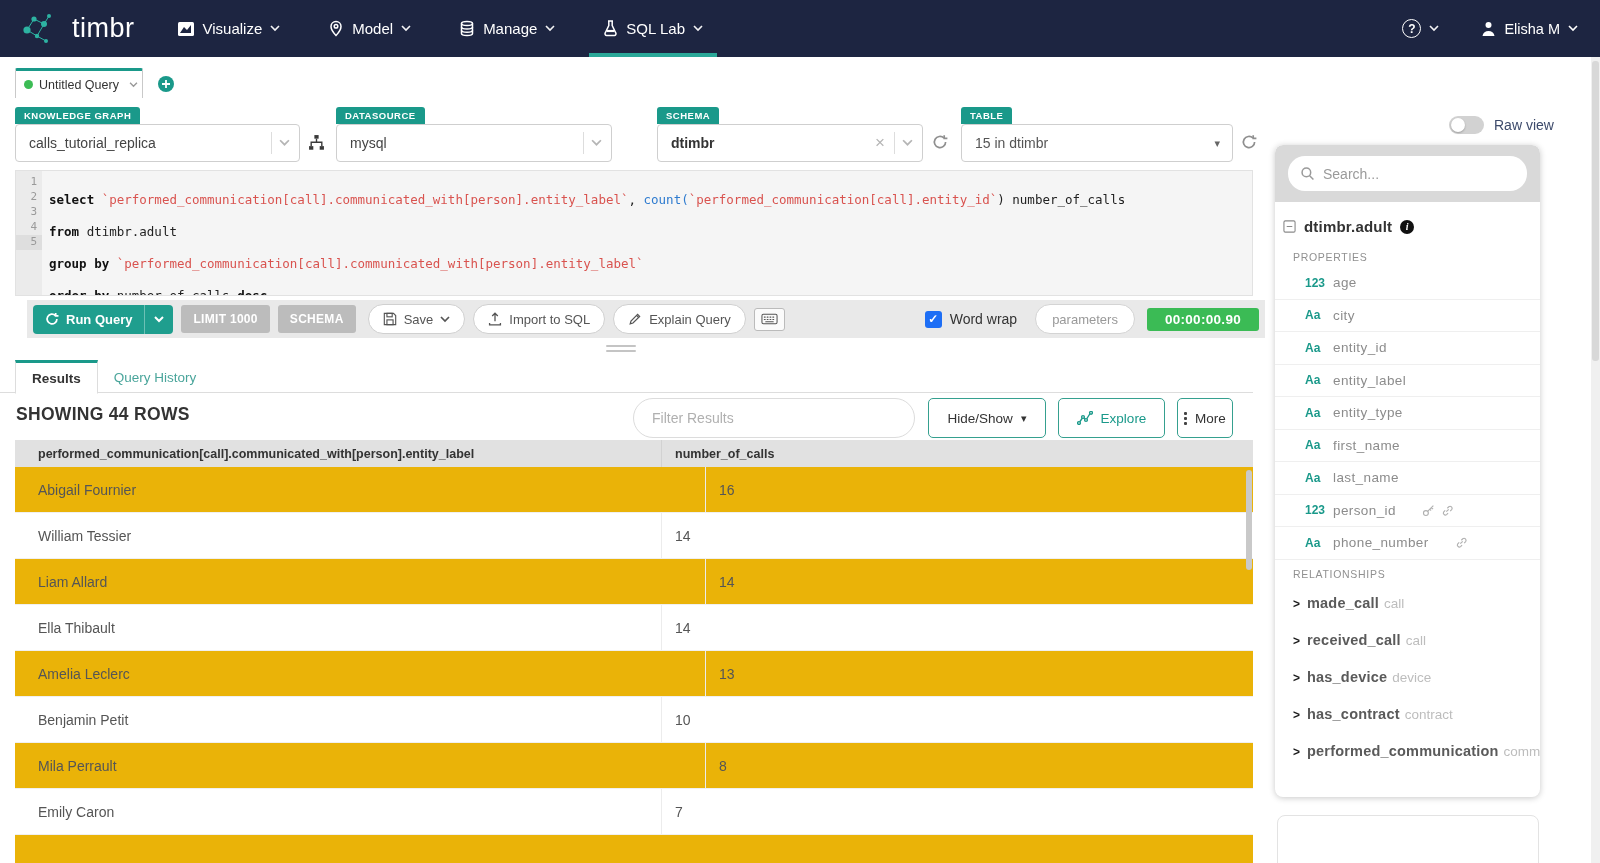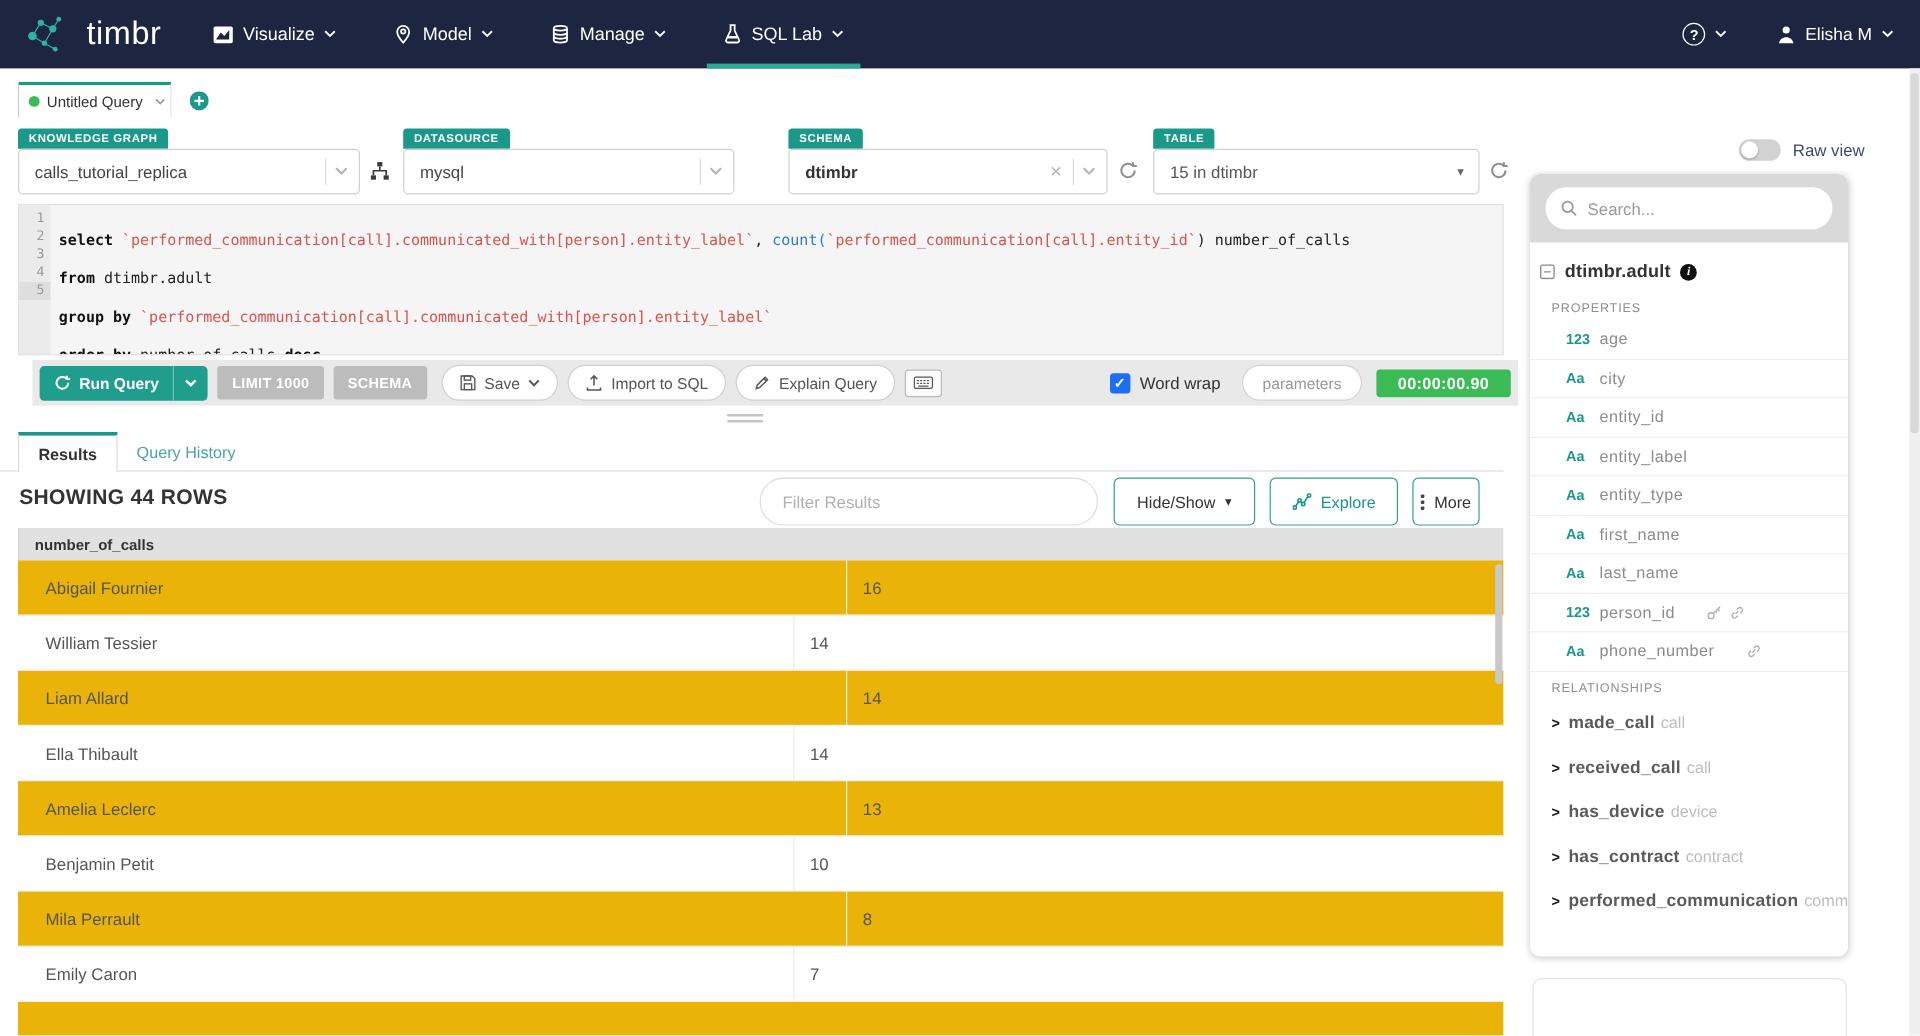--- a/index.html
+++ b/index.html
@@ -492,20 +492,21 @@
   <span class="more-dots">
       <span></span>
       <span></span>
       <span></span>
     </span>
   <span>More</span>
 </div>
 
 <div class="results-table">
   <div class="thead">
+    <div class="tcell c1">performed_communication[call].communicated_with[person].entity_label</div>
     <div class="tcell c2" style="border-left-color:#d2d2d2;">number_of_calls</div>
   </div>
   <div>
       <div class="trow odd">
         <div class="tcell c1">Abigail Fournier</div>
         <div class="tcell c2">16</div>
       </div>
       <div class="trow even">
         <div class="tcell c1">William Tessier</div>
         <div class="tcell c2">14</div>

